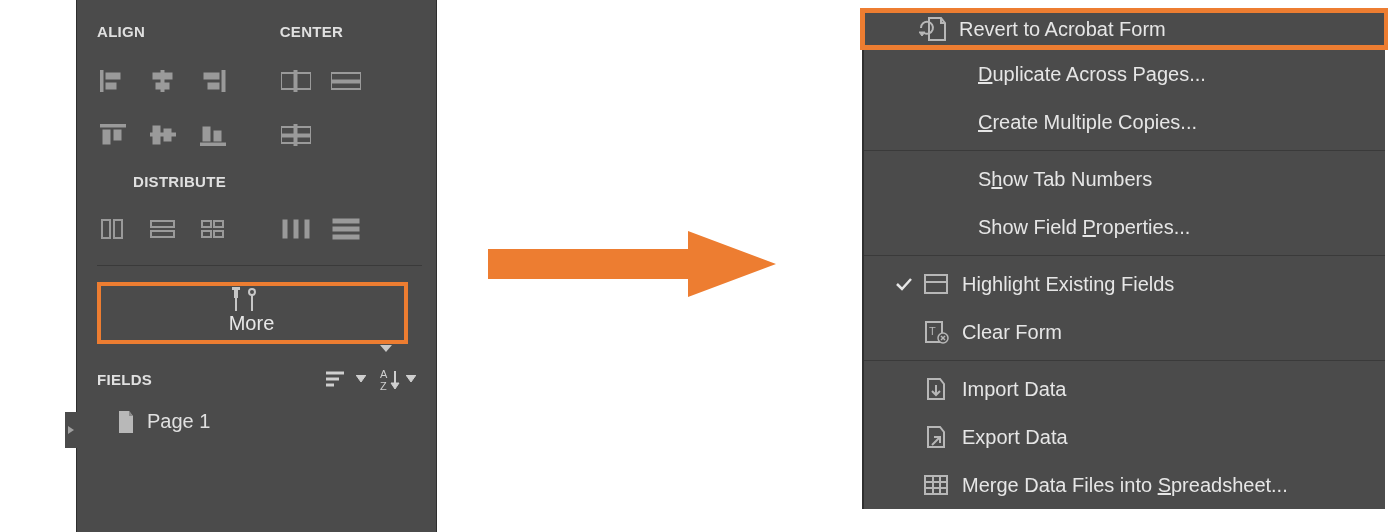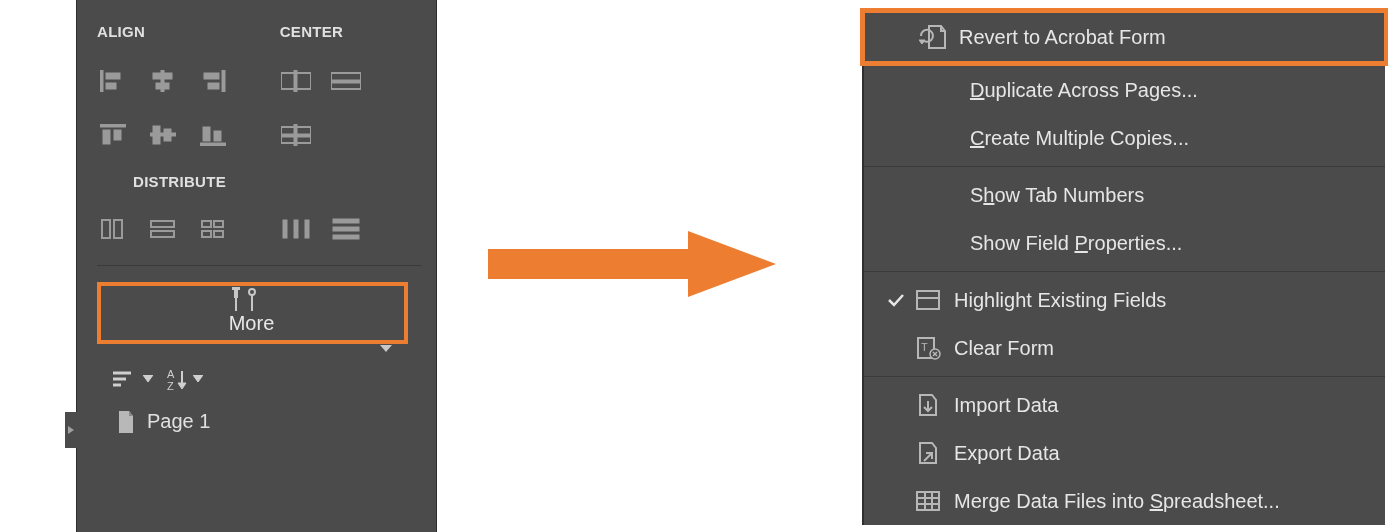--- a/index.html
+++ b/index.html
@@ -119,25 +119,25 @@
     width: 523px;
     background: #4b4b4b;
     color: #e6e6e6;
     border-left: 2px solid #2f2f2f;
     font-size: 20px;
   }
   .menu-row {
     height: 48px;
     display: flex;
     align-items: center;
-    padding-left: 22px;
+    padding-left: 30px;
     cursor: pointer;
   }
   .menu-row.hl {
-    height: 58px;
+    height: 42px;
     background: #4b4b4b;
     border: 5px solid #ed7d31;
     padding-left: 46px;
     margin: -4px -4px 0 -4px;
   }
   .mr-check { width: 20px; display:flex; justify-content:center; }
   .mr-icon { width: 44px; display:flex; align-items:center; justify-content:center; }
   .mr-icon svg { fill: #b7b7b7; stroke:#b7b7b7; }
   .mr-label { padding-left: 4px; }
   .mr-label.no-icon { padding-left: 64px; }
@@ -309,20 +309,21 @@
       </span>
       <span>More</span>
       <span class="mb-caret">
         <svg width="12" height="8" viewBox="0 0 12 8">
             <polygon points="0,0 12,0 6,7"></polygon>
           </svg>
       </span>
     </div>
 
     <div class="fields-row">
+      <span class="section-label">FIELDS</span>
       <div class="fields-ctrl">
         <svg width="28" height="20" viewBox="0 0 28 20">
             <line x1="2" y1="4" x2="20" y2="4" stroke-width="3"></line>
             <line x1="2" y1="10" x2="15" y2="10" stroke-width="3"></line>
             <line x1="2" y1="16" x2="10" y2="16" stroke-width="3"></line>
           </svg>
         <svg width="10" height="8" viewBox="0 0 10 8">
             <polygon points="0,0 10,0 5,7"></polygon>
           </svg>
       </div>

